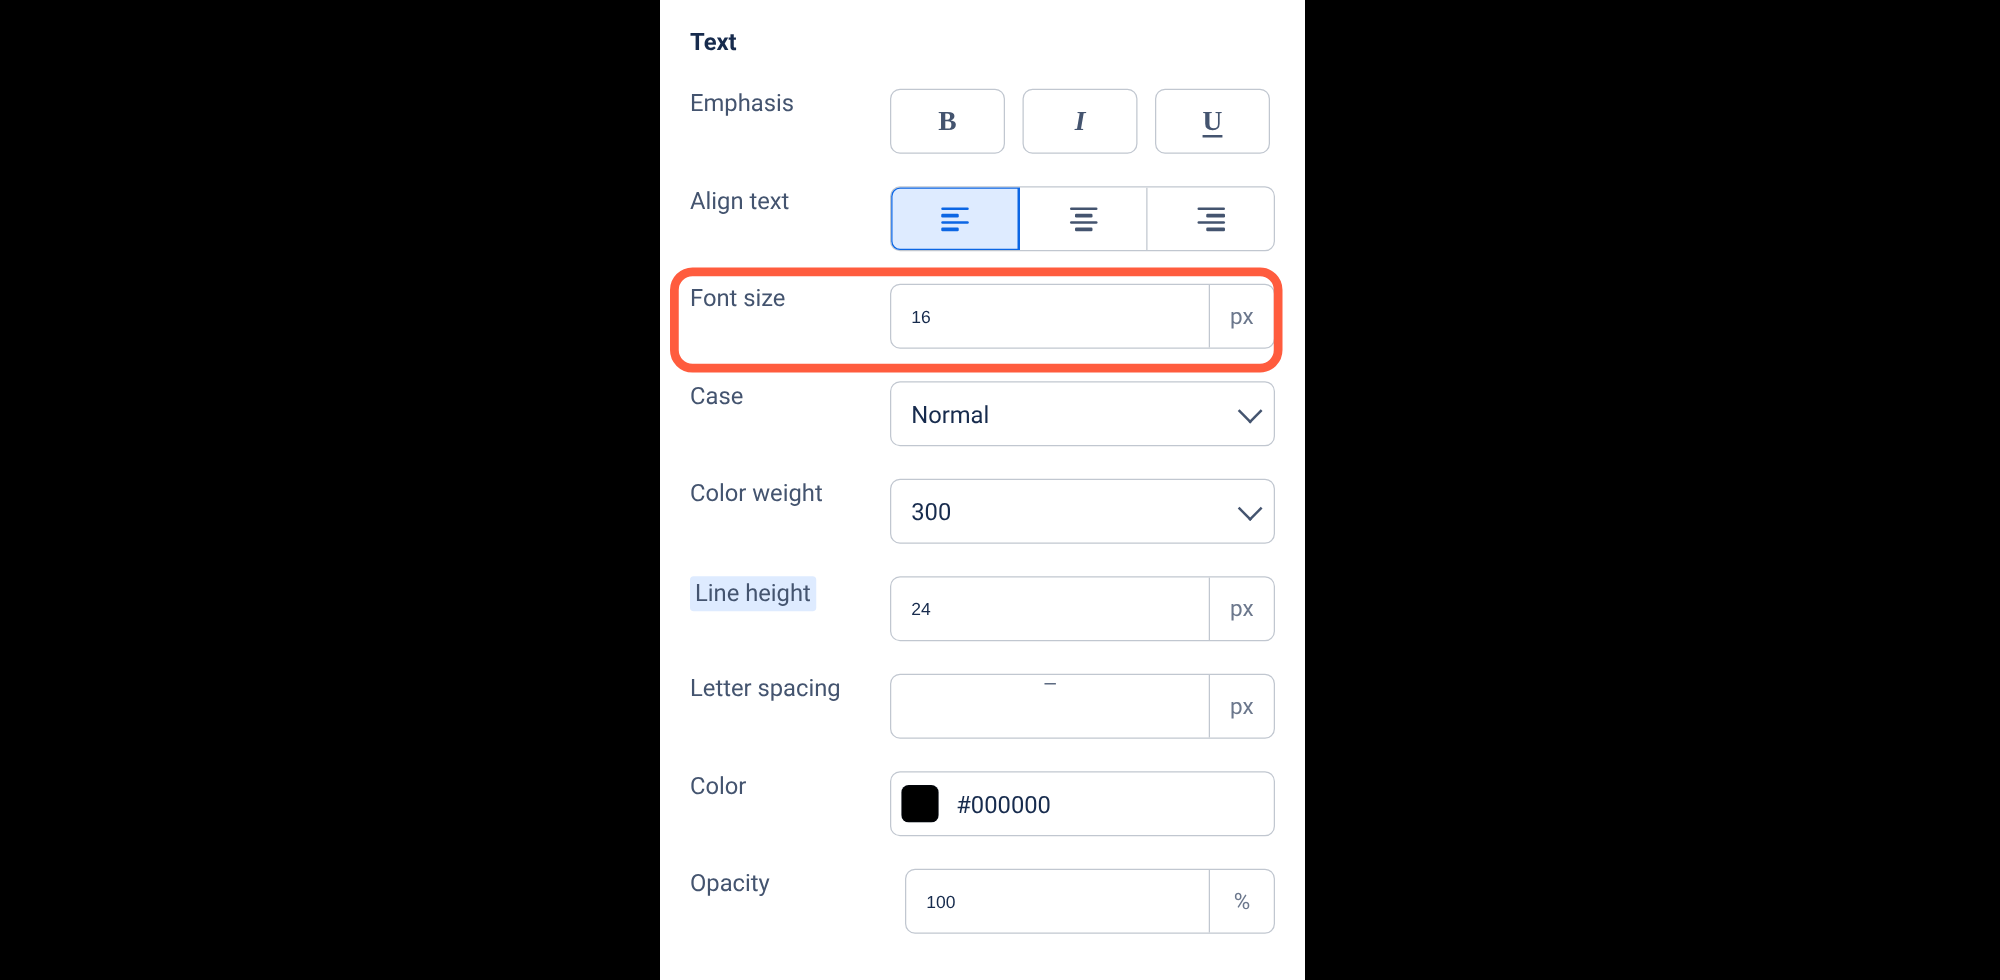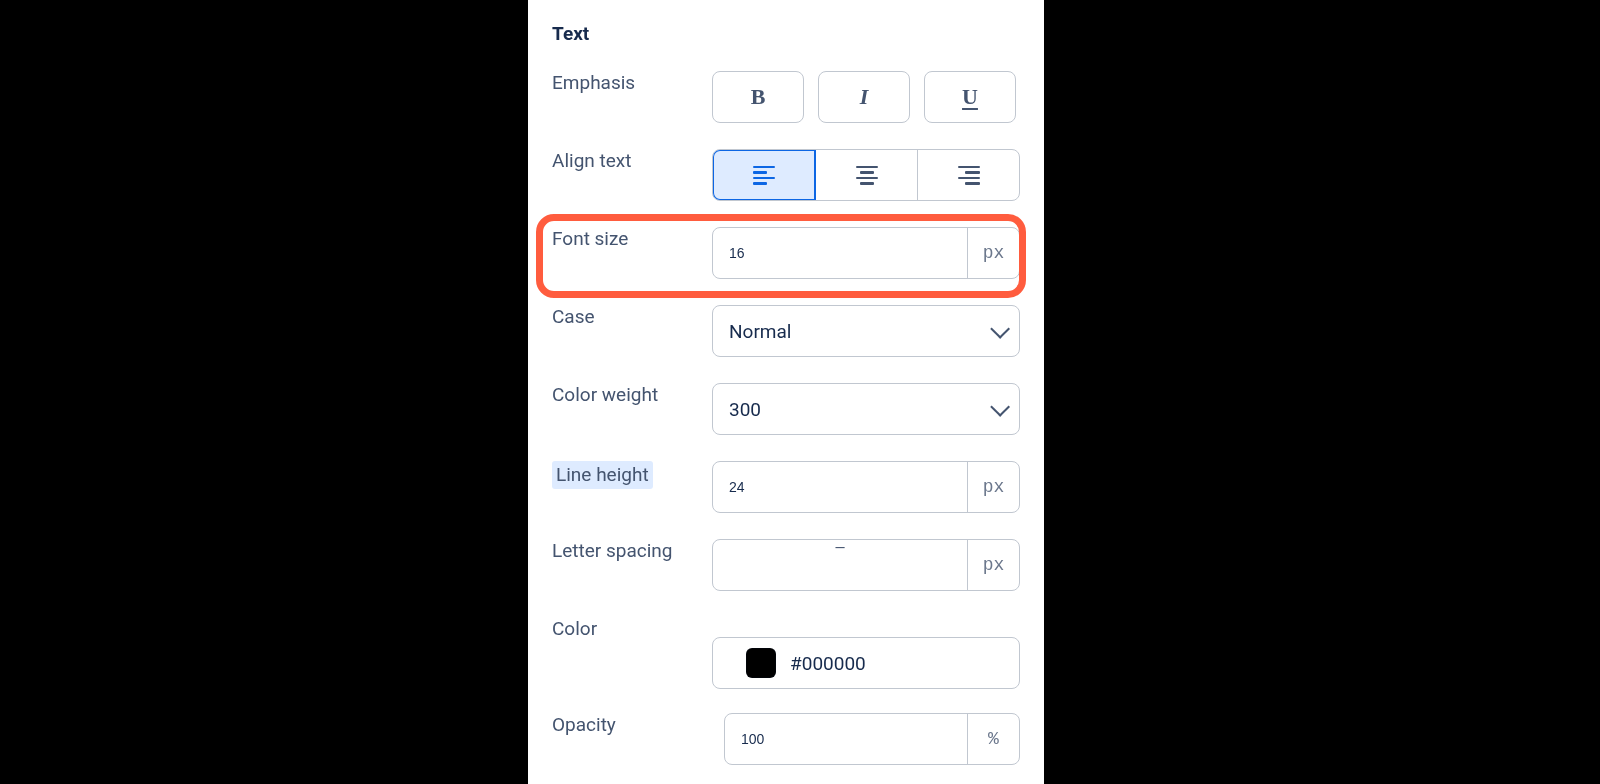--- a/index.html
+++ b/index.html
@@ -129,35 +129,34 @@
   .input-unit .val.placeholder { color: #44546f; text-align: center; }
   .input-unit .unit {
     width: 52px;
     height: 100%;
     display: flex;
     align-items: center;
     justify-content: center;
     border-left: 1.5px solid #c1c7d0;
     font-size: 18px;
     color: #6b778c;
-    font-family: Liberation Mono, monospace;
   }
 
   
   .select { width: 100%; padding: 0 14px 0 16px; cursor: pointer; justify-content: space-between; }
   .select .val { font-size: 19px; color: #172b4d; }
   .chevron {
     width: 14px; height: 14px;
     border-right: 2.5px solid #44546f;
     border-bottom: 2.5px solid #44546f;
     transform: rotate(45deg) translateY(-3px);
   }
 
   
-  .color-ctl { width: 100%; padding: 0 33px; gap: 14px; cursor: pointer; margin-top: 20px; }
+  .color-ctl { width: 100%; padding: 0 8px; gap: 14px; cursor: pointer; }
   .swatch {
     width: 30px; height: 30px;
     border-radius: 6px;
     background: #000;
     border: 1px solid #091e4224;
   }
   .color-ctl .val { font-size: 19px; color: #172b4d; }
 
   
   .hl-box {

